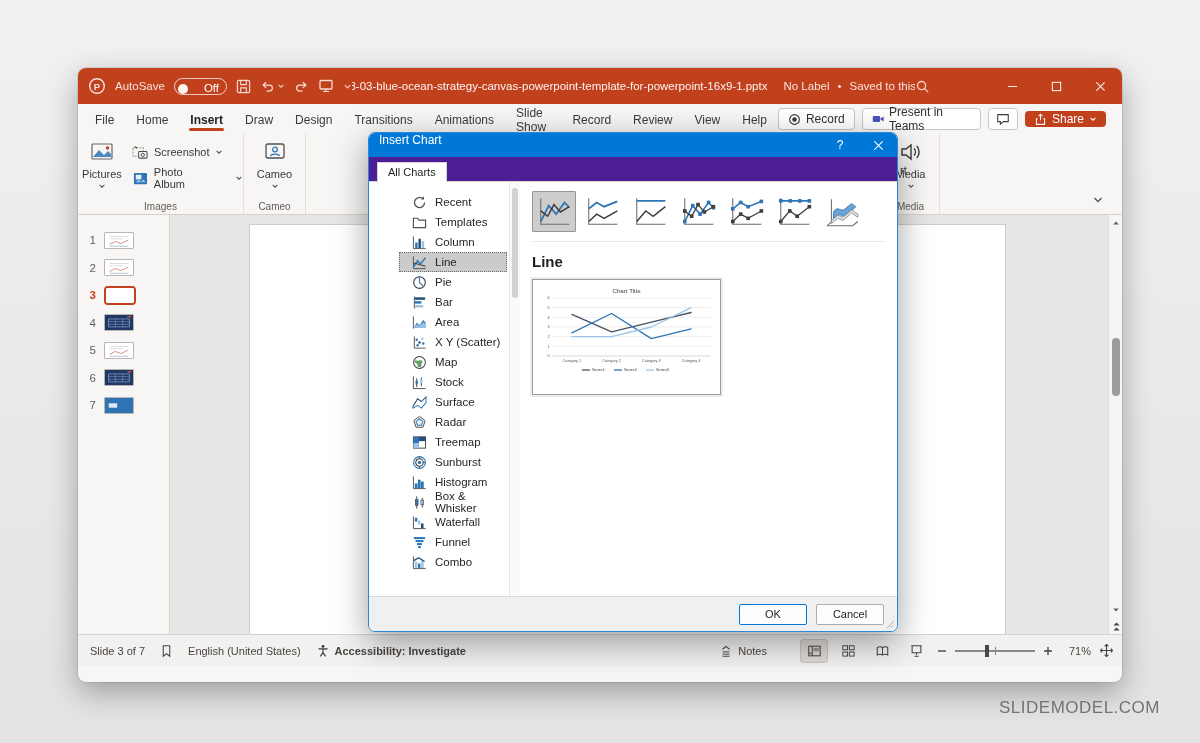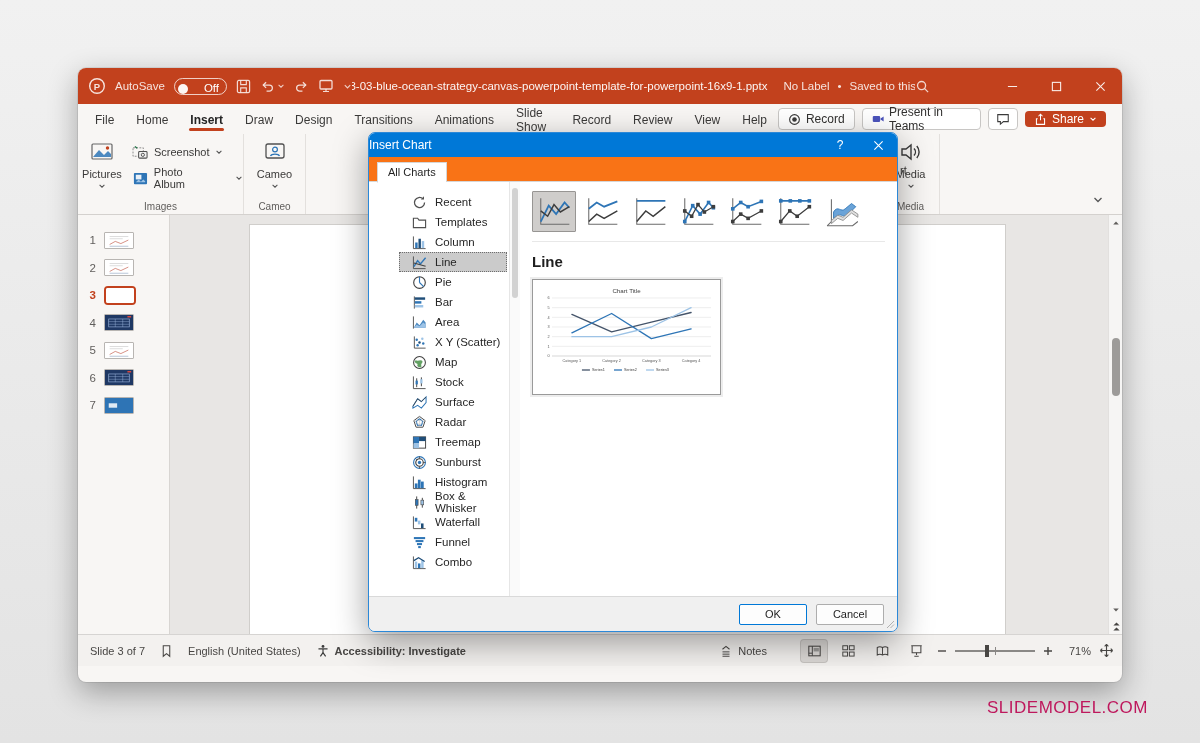--- a/index.html
+++ b/index.html
@@ -65,42 +65,42 @@
   .a11y { font-weight:600; }
   .viewbtn { width:26px; height:22px; display:flex; align-items:center; justify-content:center; border-radius:3px; }
   .viewbtn.sel { background:#dcd9d6; box-shadow:0 0 0 1px #c6c3c0; }
   .zoom-track { width:80px; height:2px; background:#8a8886; position:relative; }
   .zoom-tick { position:absolute; left:50%; top:-3px; width:1px; height:8px; background:#8a8886; }
   .zoom-thumb { position:absolute; left:38%; top:-5px; width:4px; height:12px; background:#484644; }
   .zoom-pct { width:30px; text-align:right; }
 
   
   .dialog { position:absolute; left:368px; top:132px; width:530px; height:500px; background:#fff; border:1px solid #2b88d8; border-radius:7px; overflow:hidden; box-shadow:0 10px 34px rgba(0,0,0,.38); z-index:40; }
-  .dlg-title { height:24px; background:#0078D7; color:#fff; display:flex; align-items:center; font-size:12px; }
+  .dlg-title { height:24px; background:#0078D7; color:#fff; display:flex; align-items:flex-start; font-size:12px; padding-left:10px; }
   .dlg-tbtn { width:38px; height:24px; display:flex; align-items:center; justify-content:center; color:#fff; font-size:12px; }
-  .dlg-tabs { height:25px; background:#f97316; border-bottom:1px solid #d6d6d6; padding-left:8px; }
+  .dlg-tabs { height:25px; background:#4c1d95; border-bottom:1px solid #d6d6d6; padding-left:8px; }
   .dlg-tab { display:inline-block; margin-top:4px; padding:3px 10px 4px; background:#fff; border:1px solid #d6d6d6; border-bottom:1px solid #fff; position:relative; top:1px; font-size:11px; color:#1f1f1f; }
   .dlg-body { position:absolute; top:49px; bottom:35px; left:0; right:0; display:flex; background:#fff;margin-left:28px; }
   .type-list { width:112px; padding-top:10px; }
   .titem { display:flex; align-items:center; gap:8px; height:20px; padding-left:12px; font-size:11.5px; color:#262626; border:1px solid transparent; margin:0 2px; }
   .titem.sel { background:#cbcbcb; border:1px dotted #6e6e6e; }
   .list-gutter { width:11px; border-left:1px solid #e6e6e6; background:#fafafa; position:relative; }
   .lg-thumb { position:absolute; top:6px; left:2px; width:6px; height:110px; background:#d2d2d2; border-radius:3px; }
   .preview-pane { flex:1; padding:9px 12px 0; }
   .subtype-row { display:flex; gap:4px; padding-bottom:9px; border-bottom:1px solid #e8e8e8; }
   .subtile { width:44px; height:41px; display:flex; align-items:center; justify-content:center; border:1px solid transparent; border-radius:1px; }
   .subtile.sel { background:#cfcdcb; border:1px solid #979593; }
   .sec-head { font-size:15px; font-weight:700; color:#1f1f1f; margin:11px 0 9px; }
   .preview-box { width:189px; height:116px; border:1px solid #9a9a9a; background:#fff; padding:4px; box-shadow:0 0 0 2px #ededed; }
   .dlg-footer { position:absolute; left:0; right:0; bottom:0; height:35px; background:#f0f0f0; border-top:1px solid #d9d9d9; display:flex; align-items:center; justify-content:flex-end; gap:9px; padding-right:13px; }
   .dbtn { width:68px; height:21px; display:flex; align-items:center; justify-content:center; background:#fdfdfd; border:1px solid #adadad; border-radius:2px; font-size:11px; color:#1f1f1f; }
   .dbtn.default { border-color:#0078D7; }
   .grip { position:absolute; right:2px; bottom:2px; }
 
-  .watermark { position:absolute; right:52px; top:698px; font-size:17px; letter-spacing:.5px; color:#be185d; }
+  .watermark { position:absolute; right:40px; top:698px; font-size:17px; letter-spacing:.5px; color:#737373; }
 </style>
 </head>
 <body>
 
 <div class="app">
 
   <div class="titlebar">
     <div class="tb-left">
       <svg class="tb-ic" width="18" height="18" viewBox="0 0 18 18">
           <circle cx="9" cy="9" r="7.3" fill="none" stroke="rgba(255,255,255,.92)" stroke-width="1.4"></circle>

